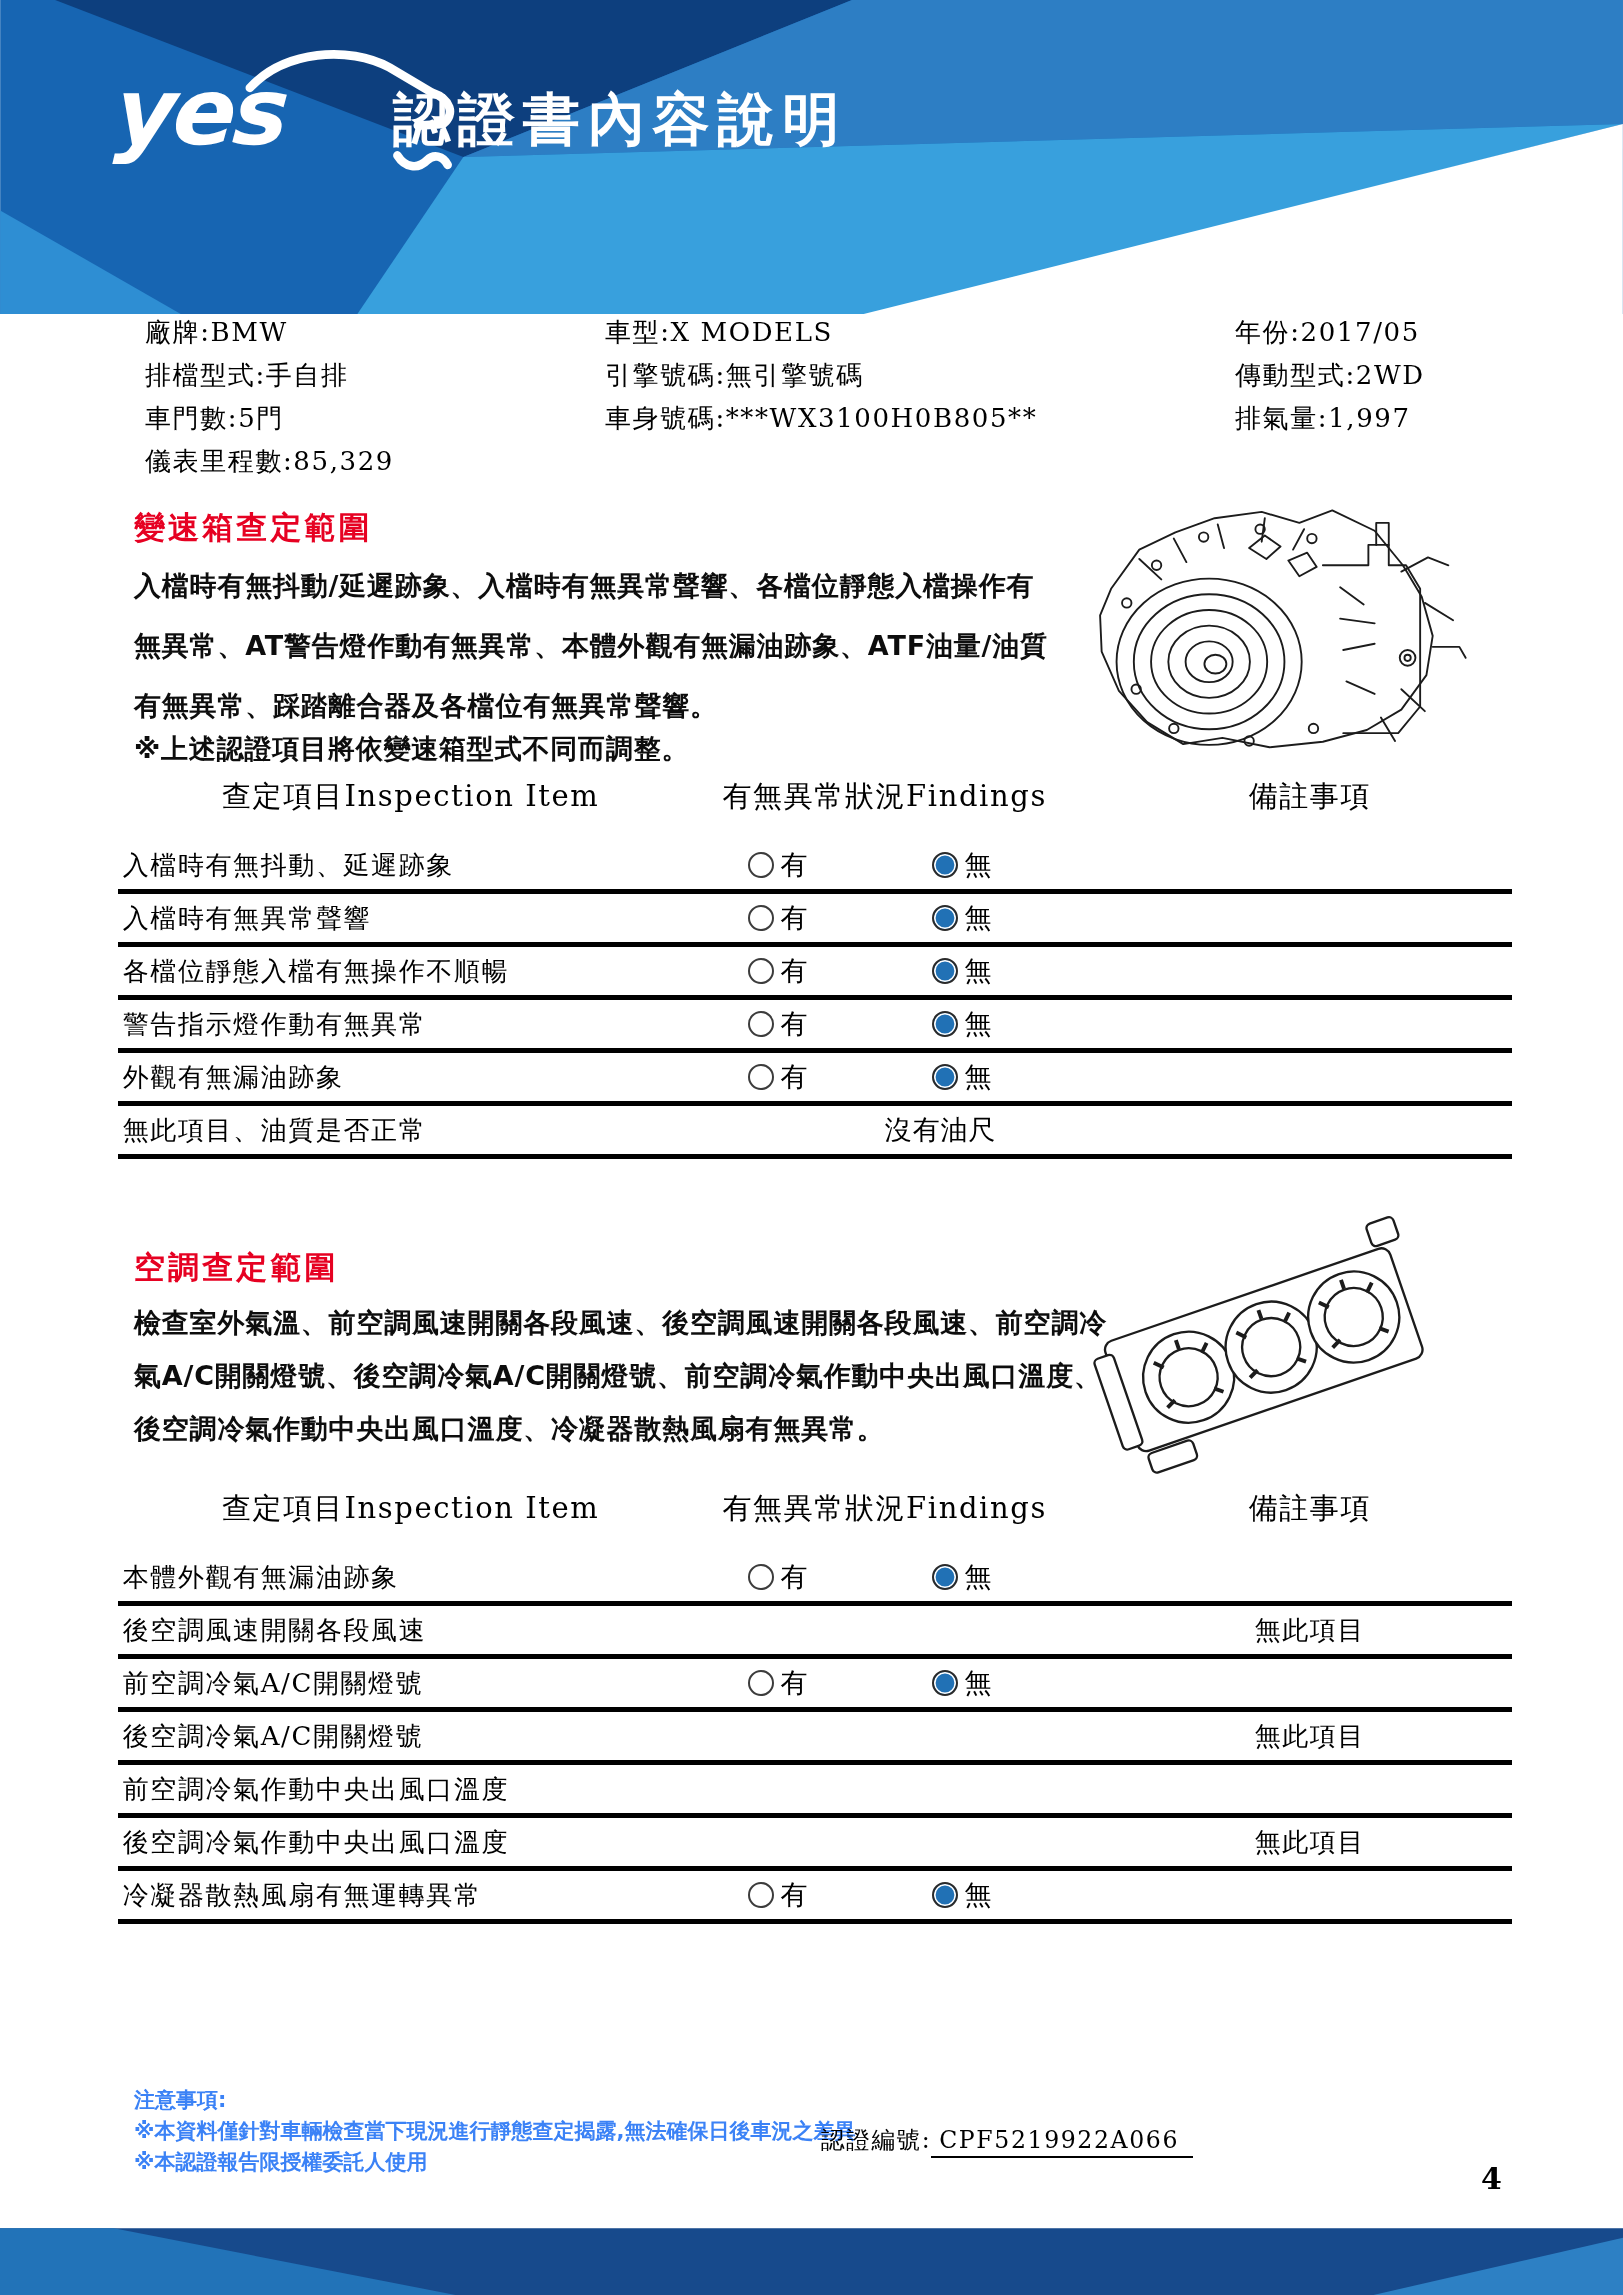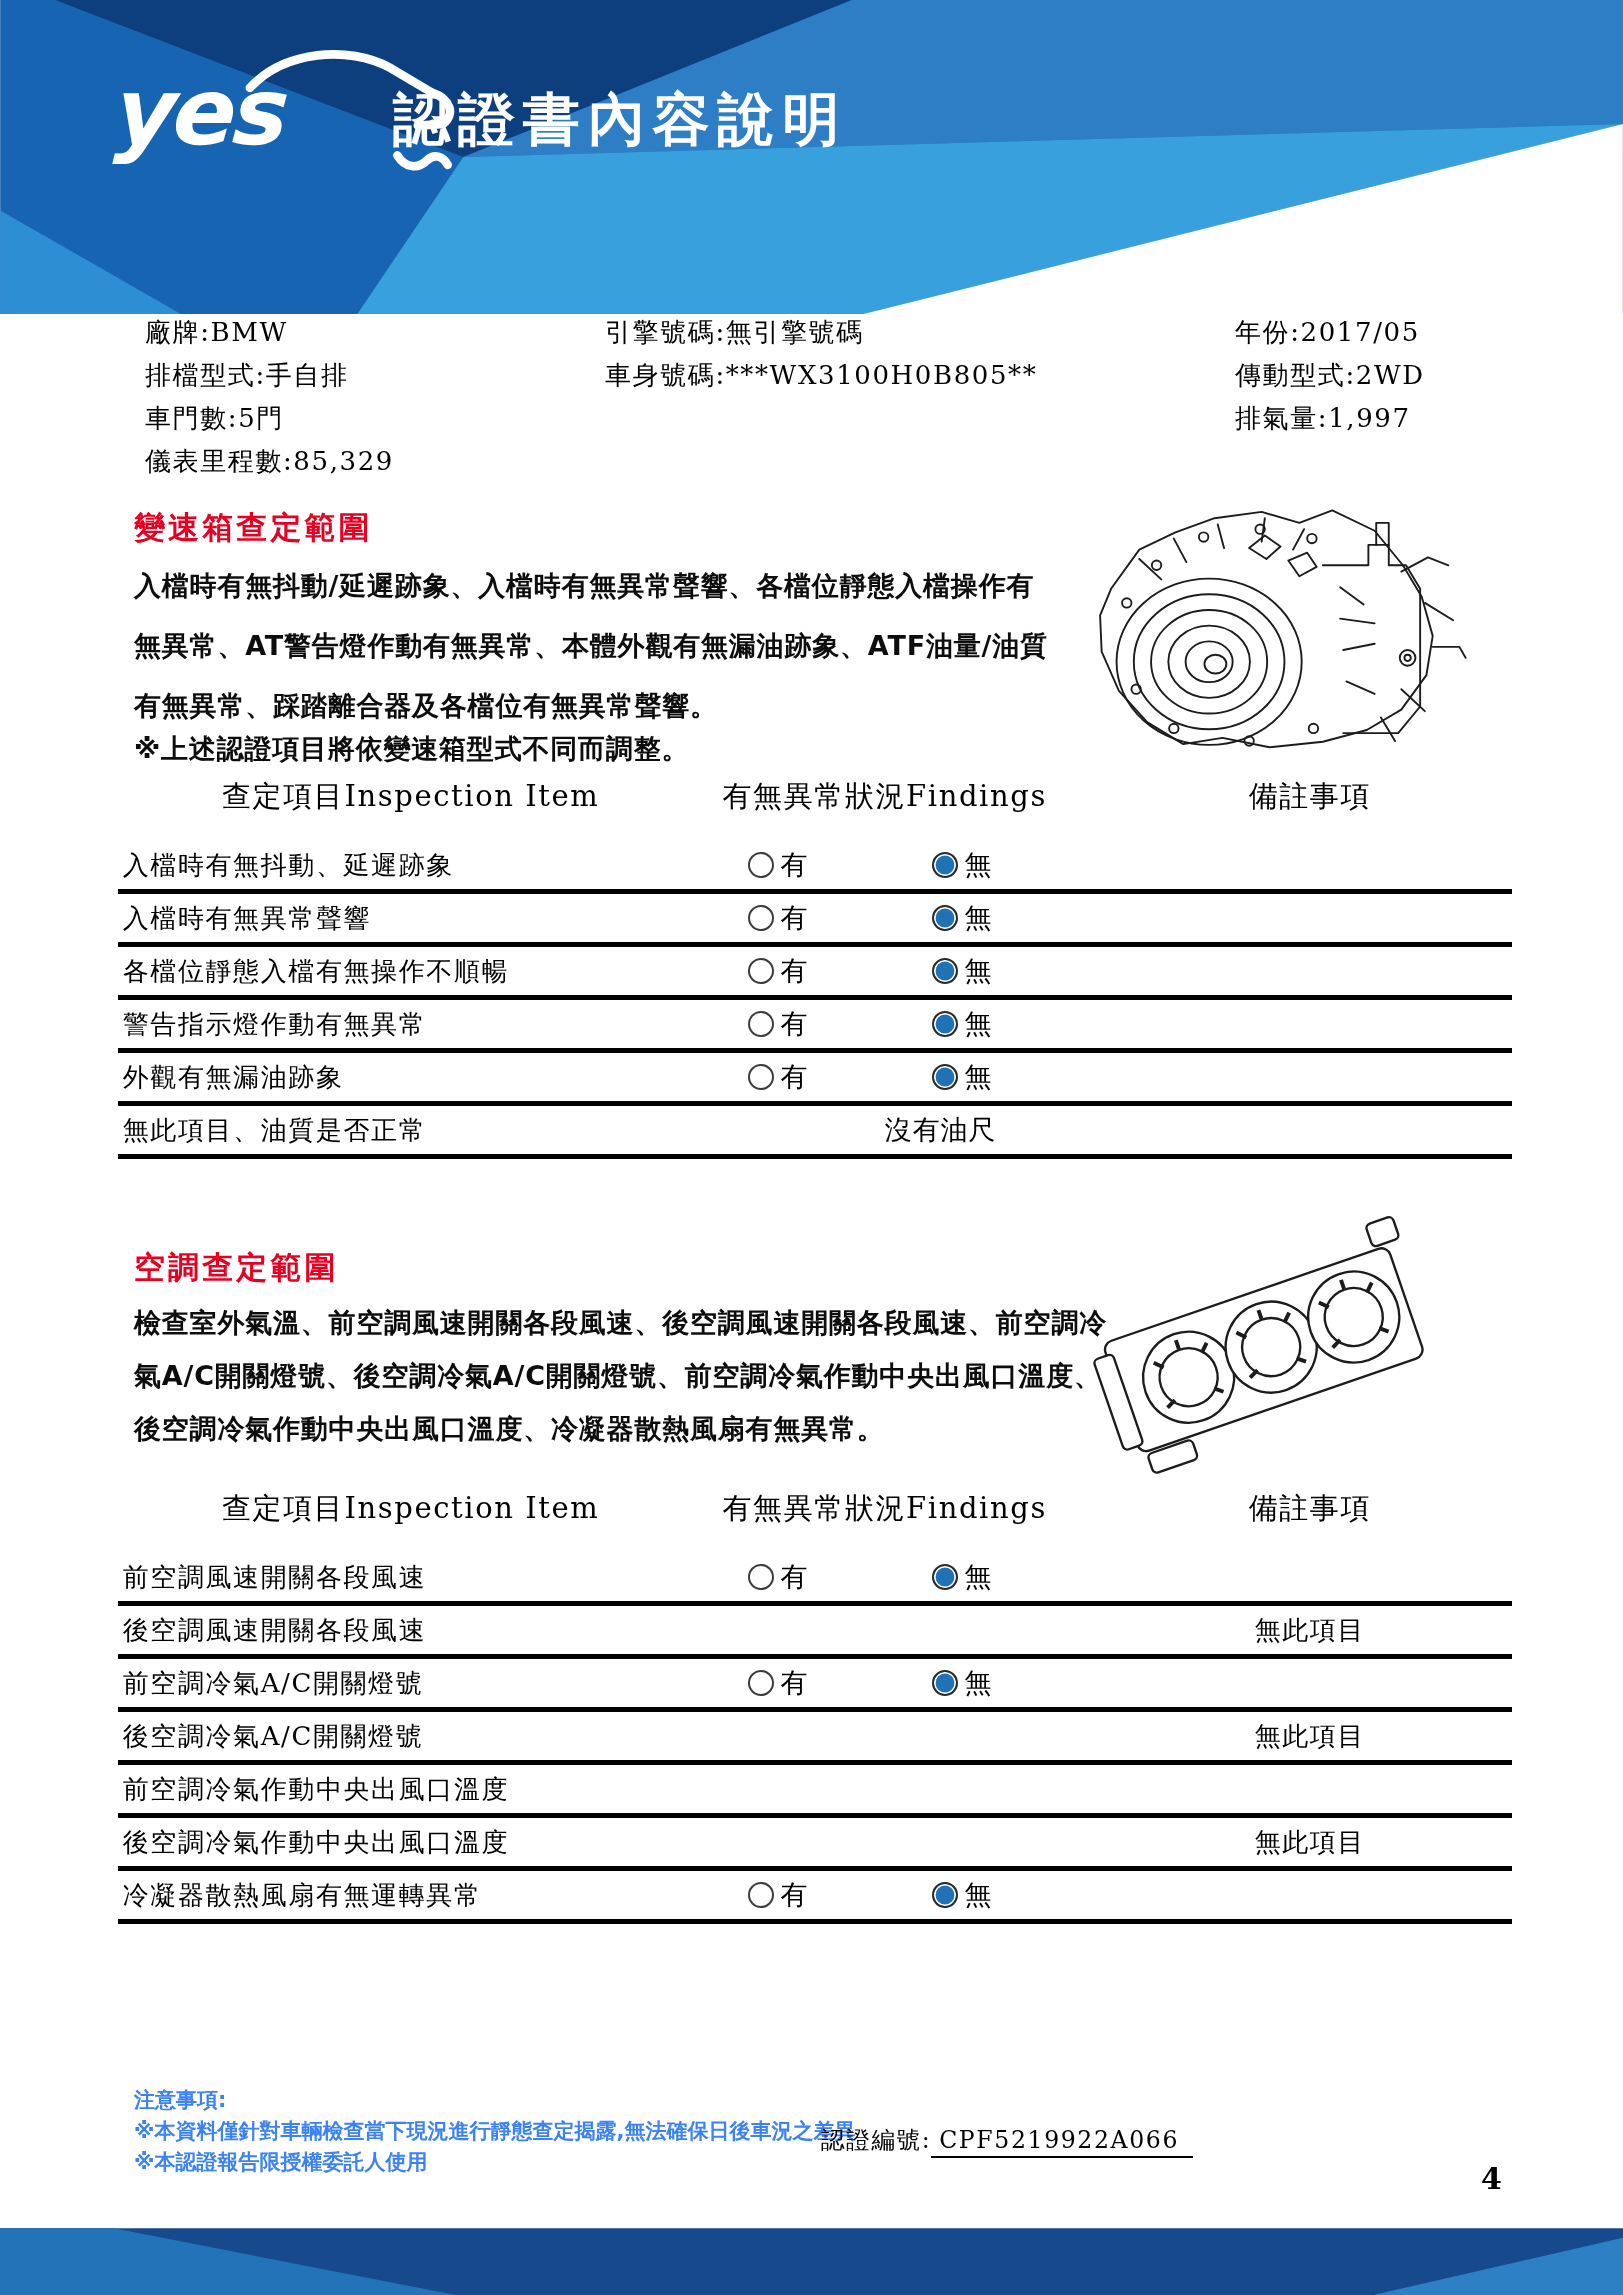--- a/index.html
+++ b/index.html
@@ -78,20 +78,21 @@
 <div class="logo-text">yes</div>
 <div class="header-title">認證書內容說明</div>
 
 <div id="info-col1" class="info-col">
   <div>廠牌:BMW</div>
   <div>排檔型式:手自排</div>
   <div>車門數:5門</div>
   <div>儀表里程數:85,329</div>
 </div>
 <div id="info-col2" class="info-col">
+  <div>車型:X MODELS</div>
   <div>引擎號碼:無引擎號碼</div>
   <div>車身號碼:***WX3100H0B805**</div>
 </div>
 <div id="info-col3" class="info-col">
   <div>年份:2017/05</div>
   <div>傳動型式:2WD</div>
   <div>排氣量:1,997</div>
 </div>
 
 <div id="sec1-title" class="sec-title">變速箱查定範圍</div>
@@ -224,21 +225,21 @@
 </svg>
 
 <div id="table2" class="vtable">
   <div class="thead">
     <span class="th-item">查定項目Inspection Item</span>
     <span class="th-find">有無異常狀況Findings</span>
     <span class="th-note">備註事項</span>
   </div>
   <div>
       <div class="trow">
-        <span class="item">前空調風速開關各段風速</span>
+        <span class="item">本體外觀有無漏油跡象</span>
         <label class="opt opt-yes">
           <span class="radio"></span>
           <span class="optlab">有</span>
         </label>
         <label class="opt opt-no">
           <span class="radio sel"></span>
           <span class="optlab">無</span>
         </label>
       </div>
       <div class="trow">

